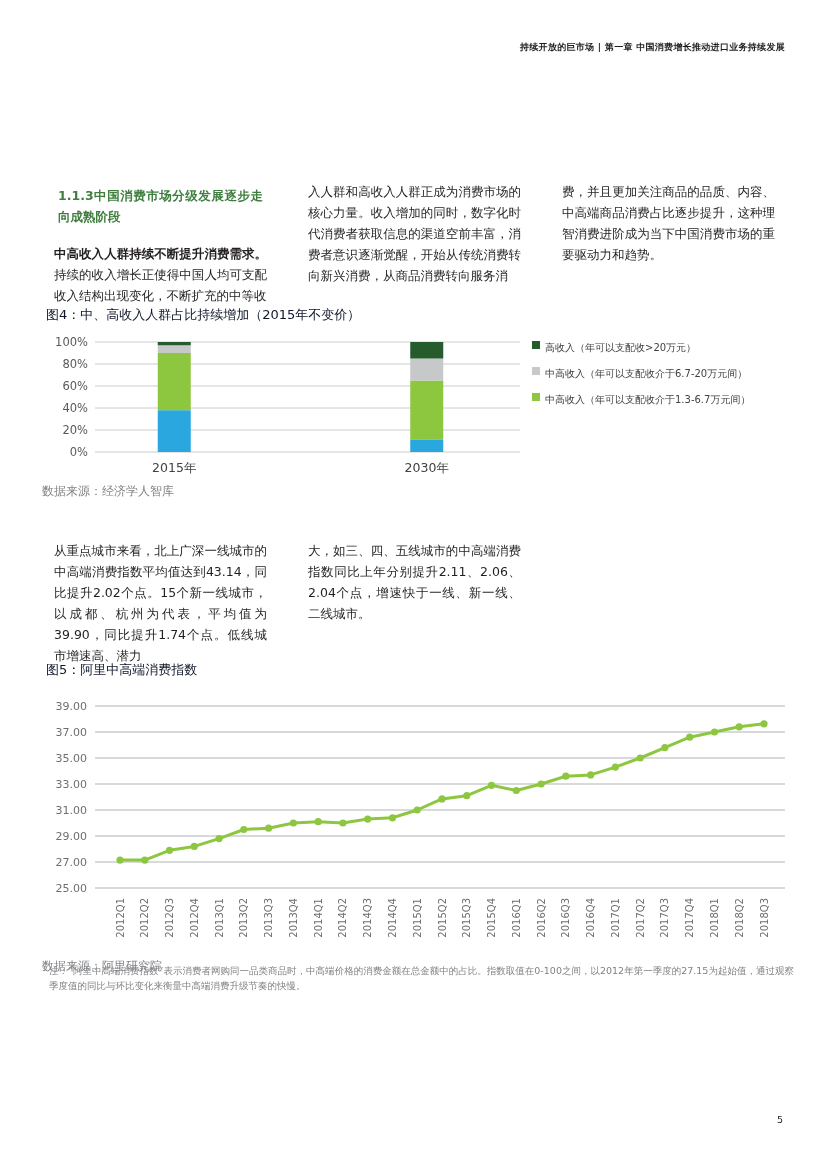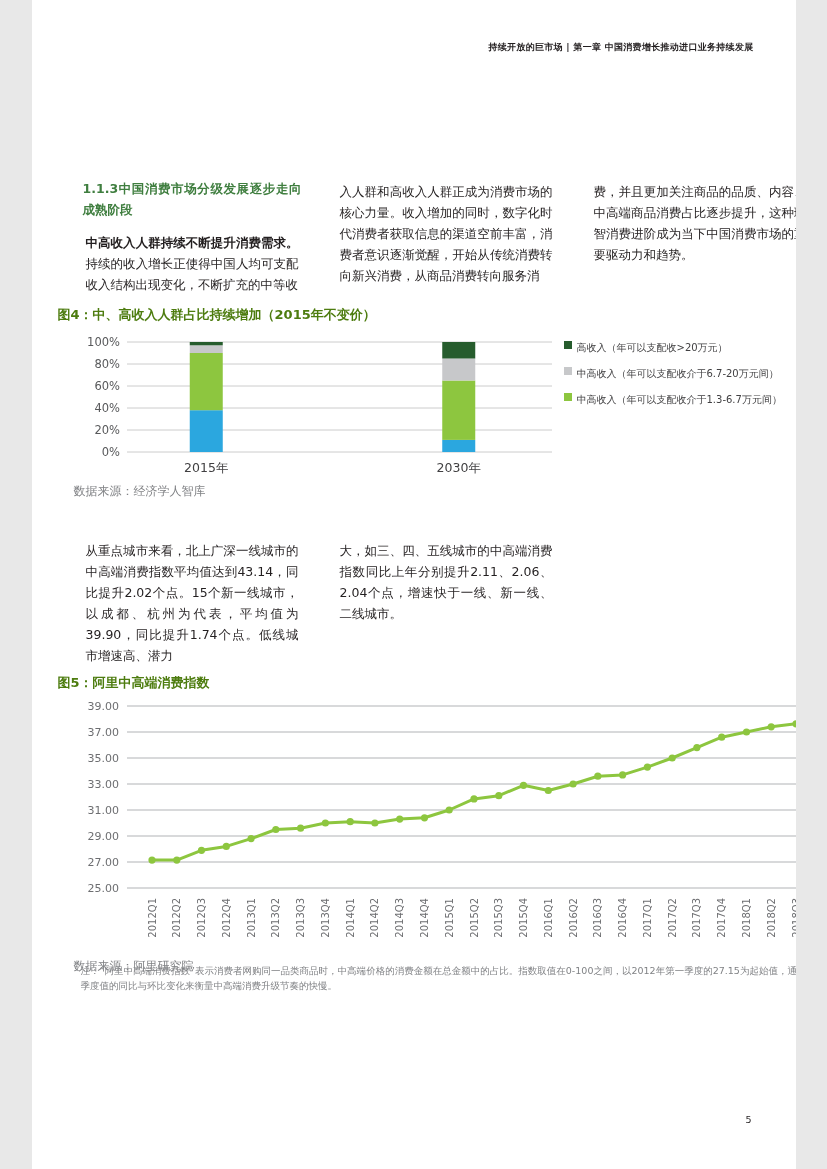--- a/index.html
+++ b/index.html
@@ -1,35 +1,35 @@
 <!DOCTYPE html>
 <html><head>
 <meta charset="utf-8">
 <style>
   html,body{margin:0;padding:0;background:#e8e8e8;}
   .page{
-    position:relative;width:764px;height:1169px;background:#ffffff;
+    position:relative;width:827px;height:1169px;background:#ffffff;
     margin:0 auto;overflow:hidden;
     font-family:"DejaVu Sans","Liberation Sans",sans-serif;
     color:#231f20;
   }
   .header{
     position:absolute;top:41px;right:42px;left:42px;
     text-align:right;font-size:9px;font-weight:bold;color:#231f20;letter-spacing:.3px;
   }
   .cols{position:absolute;left:42px;width:745px;display:flex;gap:17px;}
   .block1{top:169px;}
   .block2{top:528px;}
   .col{width:237px;font-size:12.5px;line-height:21px;text-align:justify;}
   .col p{margin:12px;}
-  .green-head{margin:9px;font-size:12.5px;line-height:21px;font-weight:bold;color:#3f7e3f;}
+  .green-head{margin:16px;font-size:12.5px;line-height:21px;font-weight:bold;color:#3f7e3f;}
   .lead{font-weight:bold;}
-  .figtitle{position:absolute;left:26px;margin:0;font-size:13px;font-weight:bold;color:#4d7c0f;}
+  .figtitle{position:absolute;left:46px;margin:0;font-size:13px;font-weight:normal;color:#0f172a;}
   .fig4-title{top:306px;}
-  .fig5-title{top:661px;margin-top:13px;}
+  .fig5-title{top:661px;}
   .fig4-row{position:absolute;left:42px;top:332px;display:flex;align-items:flex-start;}
   .legend{padding-top:9px;margin-left:4px;}
   .legend-item{display:flex;height:26px;}
   .legend-swatch{width:8px;height:8px;margin-right:5px;flex:0 0 auto;}
   .legend-label{font-size:10px;color:#414042;white-space:nowrap;}
   .source{position:absolute;left:42px;font-size:12px;color:#808285;}
   .src1{top:483px;}
   .src2{top:958px;}
   #fig5-svg{position:absolute;left:42px;top:692px;}
   .note{

